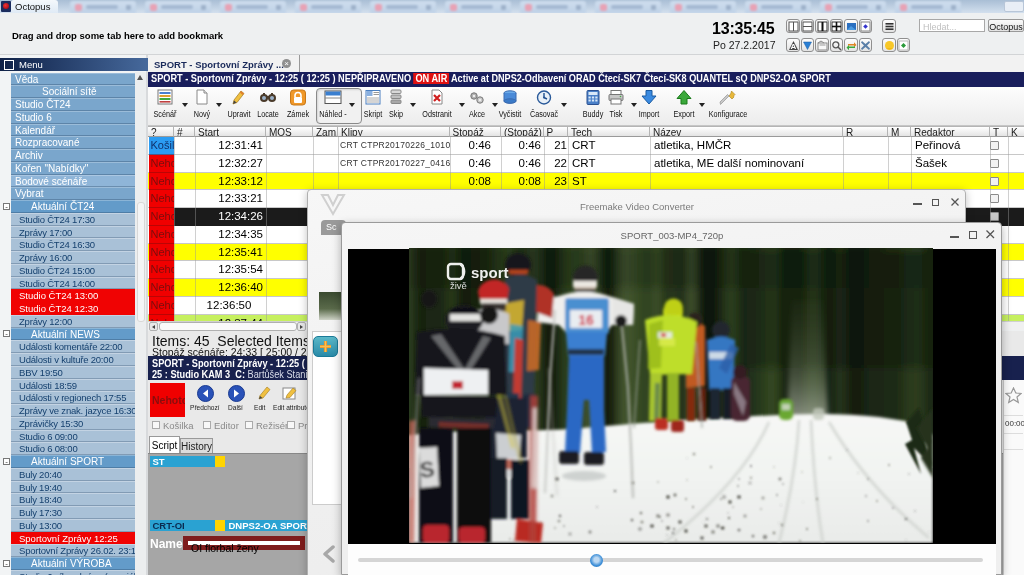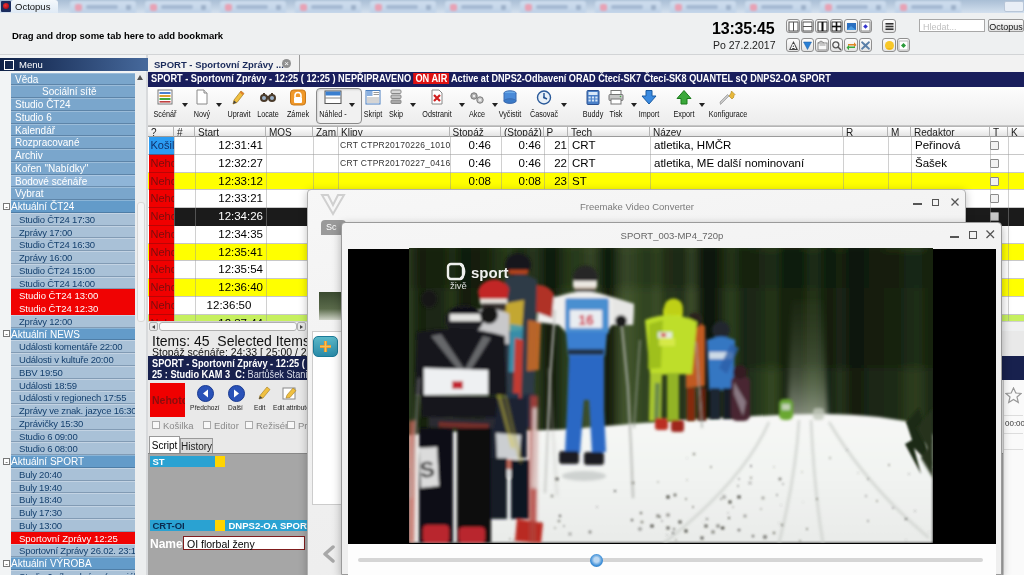--- a/index.html
+++ b/index.html
@@ -5,21 +5,21 @@
 body{width:1024px;height:575px;position:relative;overflow:hidden;background:#eef0f1;
  font-family:"Liberation Sans",sans-serif;}
 .abs{position:absolute;}
 #topbar{left:0;top:0;width:1024px;height:13px;background:linear-gradient(#a9bed5,#d3e0ee);}
 .btab b{position:absolute;left:5px;top:3px;width:7px;height:7px;background:#e8a2b4;border-radius:2px;}
 .btab s{position:absolute;left:16px;top:4px;width:32px;height:4px;background:#a5b9d2;border-radius:2px;}
 .btab u{position:absolute;right:5px;top:4px;width:5px;height:5px;background:#9fb2ca;border-radius:1px;}
 .sit{left:11px;width:124px;height:12.75px;font-size:10px;line-height:13px;white-space:nowrap;overflow:hidden;box-sizing:border-box;}
 .s-top{background:#7aa6cc;color:#fff;padding-left:4px;box-shadow:inset 0 1px 0 rgba(255,255,255,.25),inset 0 -1px 0 rgba(40,70,100,.35);}
 .s-hdr2{background:#8fb5d8;color:#fff;padding-left:4px;box-shadow:inset 0 1px 0 rgba(255,255,255,.25),inset 0 -1px 0 rgba(40,70,100,.35);}
-.s-hdr{background:#639bc9;color:#fff;padding-left:0;box-shadow:inset 0 1px 0 rgba(255,255,255,.25),inset 0 -1px 0 rgba(40,70,100,.35);}
+.s-hdr{background:#639bc9;color:#fff;padding-left:20px;box-shadow:inset 0 1px 0 rgba(255,255,255,.25),inset 0 -1px 0 rgba(40,70,100,.35);}
 .s-ch{background:#a9c1d7;color:#15406e;padding-left:8px;font-size:9.5px;letter-spacing:-0.2px;box-shadow:inset 0 1px 0 rgba(255,255,255,.3),inset 0 -1px 0 rgba(40,70,100,.3);}
 .s-red{background:#f00303;color:#fff;padding-left:8px;font-size:9.5px;}
 .exp{left:3px;width:7px;height:7px;background:#fff;border:1px solid #777;font-size:8px;line-height:6px;text-align:center;color:#333;box-sizing:border-box;}
 .tbtn{width:13.5px;height:13.5px;background:linear-gradient(#fdfdfd,#e3e3e3);border:1px solid #8f8f8f;border-radius:3px;box-sizing:border-box;}
 .cell{position:absolute;box-sizing:border-box;white-space:nowrap;overflow:hidden;}
 .hc{background:linear-gradient(#ffffff,#e4e4e4);border-right:1px solid #b4b4b4;border-top:1px solid #b4b4b4;border-bottom:1px solid #9a9a9a;color:#1a1a1a;font-size:10px;padding:0 0 0 3px;line-height:11px;}
 .chk{position:absolute;width:9px;height:9px;border:1px solid #8a8a8a;background:#f2f2f2;box-sizing:border-box;border-radius:1px;}
 .titem{position:absolute;top:3px;}
 .tlbl{position:absolute;top:20px;left:50%;transform:translateX(-50%) scaleX(.85);font-size:8.5px;color:#111;white-space:nowrap;}
 .tarr{position:absolute;width:0;height:0;border-left:3px solid transparent;border-right:3px solid transparent;border-top:4px solid #222;}
@@ -550,21 +550,21 @@
 <div class="abs" style="left:150px;top:89px;font-size:9.5px;color:#8a8a8a;">Práva</div>
 <div class="abs" style="left:1px;top:105.5px;width:31px;height:17px;background:#fff;border:1px solid #999;border-bottom:none;font-size:10px;color:#000;text-align:center;padding-top:3px;box-sizing:border-box;z-index:2;">Script</div>
 <div class="abs" style="left:32px;top:107px;width:33px;height:15.5px;background:#dcdcdc;border:1px solid #999;border-bottom:none;font-size:10px;color:#222;text-align:center;padding-top:2px;box-sizing:border-box;">History</div>
 <div class="abs" style="left:0;top:122.5px;width:857px;height:122px;background:#a6a6a6;border-top:1px solid #888;">
       <div class="abs" style="left:1.5px;top:2px;width:65.5px;height:11px;background:#2aa2d2;color:#fff;font-size:9.5px;font-weight:bold;padding:0 0 0 3px;line-height:11px;box-sizing:border-box;">ST</div>
       <div class="abs" style="left:67px;top:2px;width:9.5px;height:11px;background:#ffd400;"></div>
       <div class="abs" style="left:1.5px;top:65.5px;width:65.5px;height:11.5px;background:#2aa2d2;color:#0a2a50;font-size:9.5px;font-weight:bold;padding:0 0 0 3px;line-height:11.5px;box-sizing:border-box;">CRT-OI</div>
       <div class="abs" style="left:67px;top:65.5px;width:9.5px;height:11.5px;background:#ffd400;"></div>
       <div class="abs" style="left:76.5px;top:65.5px;width:700px;height:11.5px;background:#2aa2d2;color:#fff;font-size:9.5px;font-weight:bold;padding:0 0 0 4px;line-height:11.5px;box-sizing:border-box;">DNPS2-OA SPORT ( OBR )</div>
       <div class="abs" style="left:2px;top:83px;font-size:12px;font-weight:bold;color:#fff;">Name:</div>
-      <div class="abs" style="left:35px;top:81.5px;width:122px;height:14px;background:#fff;border:1px solid #7f1d1d;box-sizing:border-box;font-size:10.5px;color:#000;padding:1px 0 0 3px;">OI florbal ženy</div>
+      <div class="abs" style="left:35px;top:81.5px;width:122px;height:14px;background:#fff;border:5px solid #7f1d1d;box-sizing:border-box;font-size:10.5px;color:#000;padding:1px 0 0 3px;">OI florbal ženy</div>
     </div>
 <div class="abs" style="left:855px;top:49.5px;width:21px;height:195px;background:#fafafa;border-left:1px solid #ccc;">
       <svg width="17" height="17" style="position:absolute;left:1px;top:7px;">
         <path d="M8.5 1 L10.8 6 L16 6.5 L12 10 L13.3 15.5 L8.5 12.5 L3.7 15.5 L5 10 L1 6.5 L6.2 6 Z" fill="none" stroke="#999" stroke-width="1.2"></path>
       </svg>
       <div class="abs" style="left:0;top:34.5px;width:19px;height:1px;background:#ddd;"></div>
       <div class="abs" style="left:1px;top:39px;font-size:8px;color:#333;">00:00:0</div>
       <div class="abs" style="left:0;top:53px;width:19px;height:1px;background:#ddd;"></div>
       <div class="abs" style="left:0;top:69px;width:19px;height:1px;background:#ddd;"></div>
     </div>

